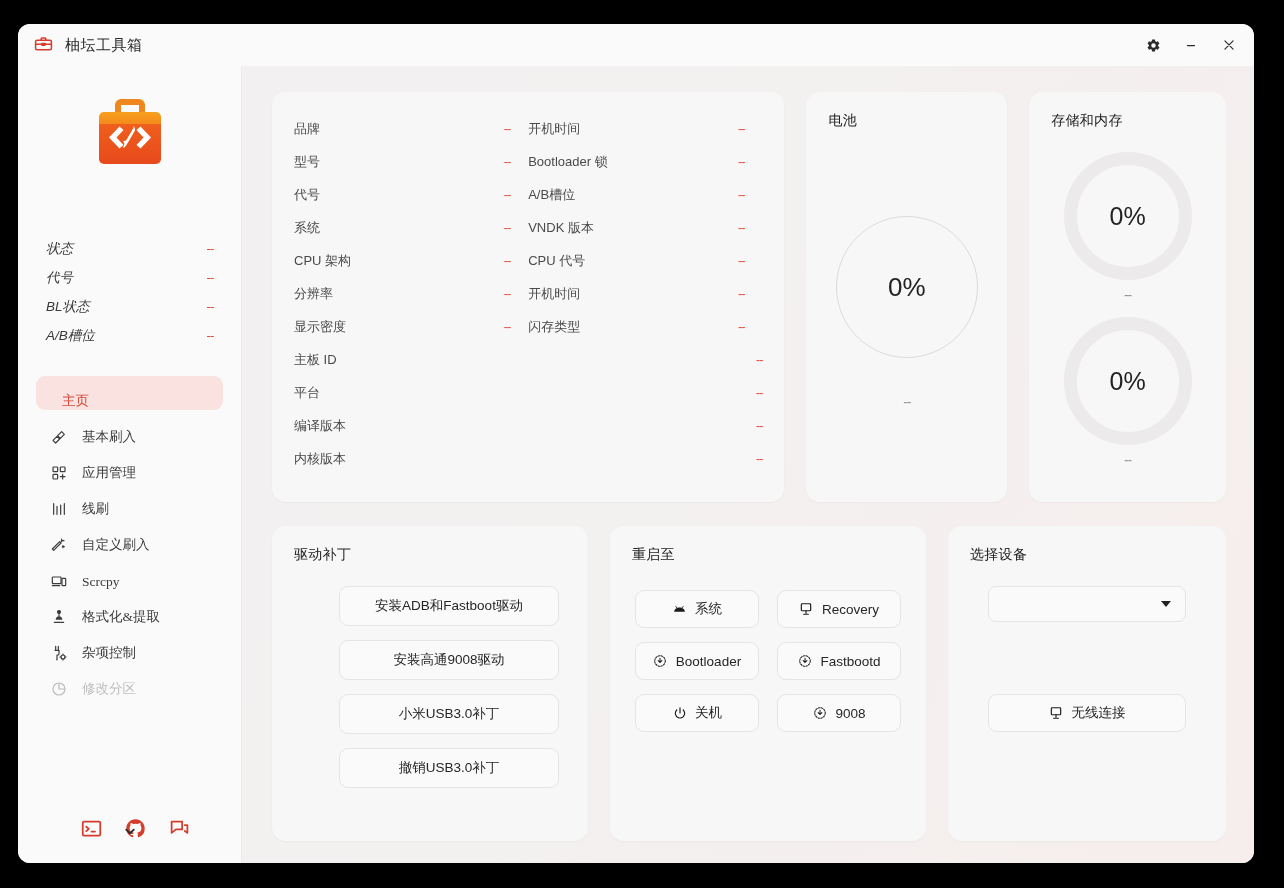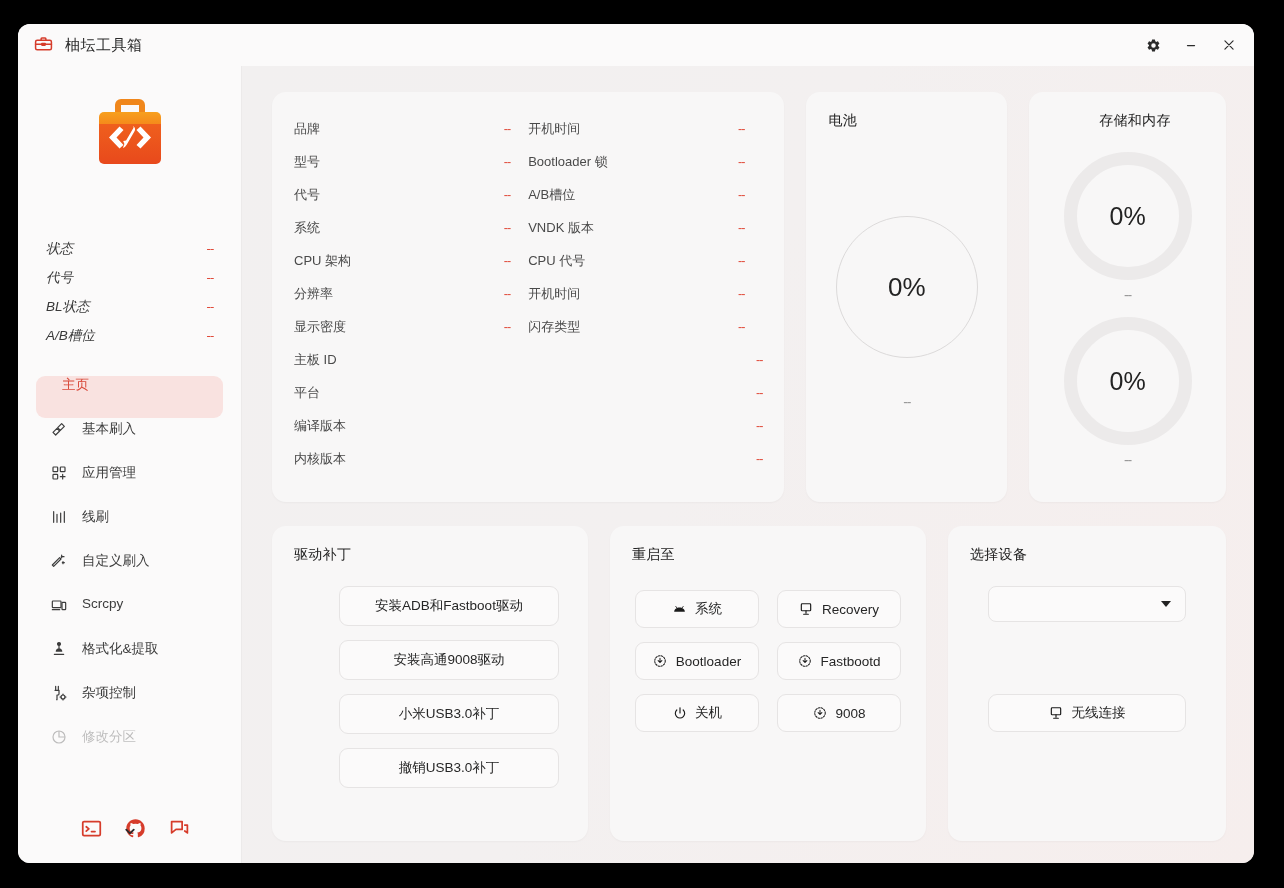--- a/index.html
+++ b/index.html
@@ -79,29 +79,30 @@
     font-style: italic;
   }
   .status-row .val { color: #e04a3a; letter-spacing: -1px; font-size: 13px; }
   .nav {
     margin-top: 26px;
     display: flex;
     flex-direction: column;
     gap: 2px;
   }
   .nav-item {
-    height: 42px;
-    display: flex;
-    align-items: flex-start;
+    height: 34px;
+    display: flex;
+    align-items: flex-end;
     gap: 14px;
     padding: 0 14px;
     border-radius: 9px;
     font-size: 13.5px;
     color: #3c3c3c;
     cursor: pointer;
+    font-family: Liberation Serif, serif;
   }
   .nav-item .ni-icon {
     width: 18px; height: 18px;
     display: flex; align-items: center; justify-content: center;
     color: #3c3c3c;
     flex: 0 0 18px;
   }
   .nav-item.active {
     background: #f9e2e0;
     color: #d9493a;
@@ -185,21 +186,21 @@
     font-size: 26px; color: #232323;
   }
   .sub-dash {
     color: #9a9a9a;
     font-size: 14px;
     letter-spacing: -1px;
     margin-top: 36px;
   }
   
   .card-storage { width: 198px; display:flex; flex-direction:column; align-items:center; }
-  .card-storage .card-title { align-self: flex-start; margin-left: 48px; }
+  .card-storage .card-title { align-self: flex-start; }
   .ring-block { display:flex; flex-direction:column; align-items:center; }
   .ring {
     width: 128px; height: 128px;
     border-radius: 50%;
     border: 13px solid #eceaea;
     display: flex; align-items: center; justify-content: center;
     font-size: 25px; color: #232323;
   }
   .ring-label { color:#9a9a9a; font-size: 14px; letter-spacing:-1px; margin-top: 7px; }
   

